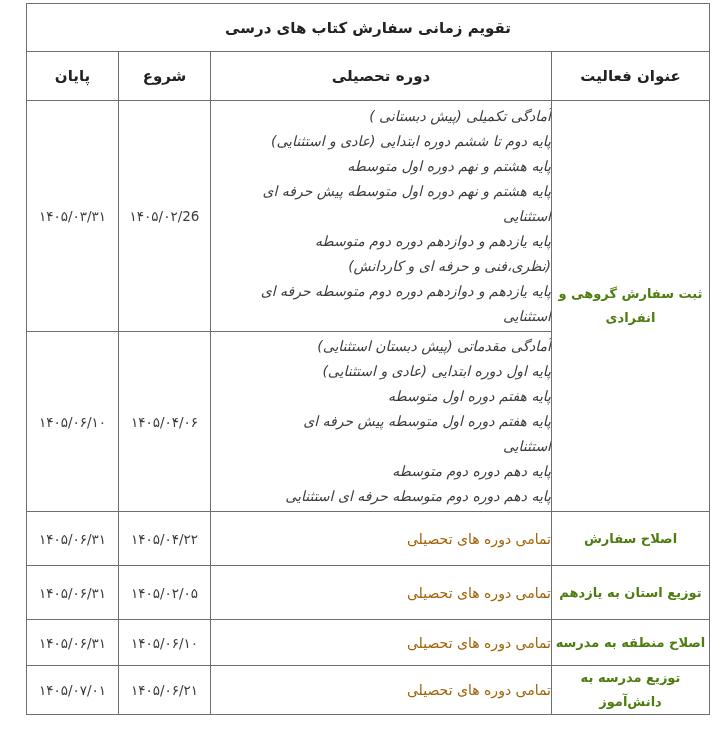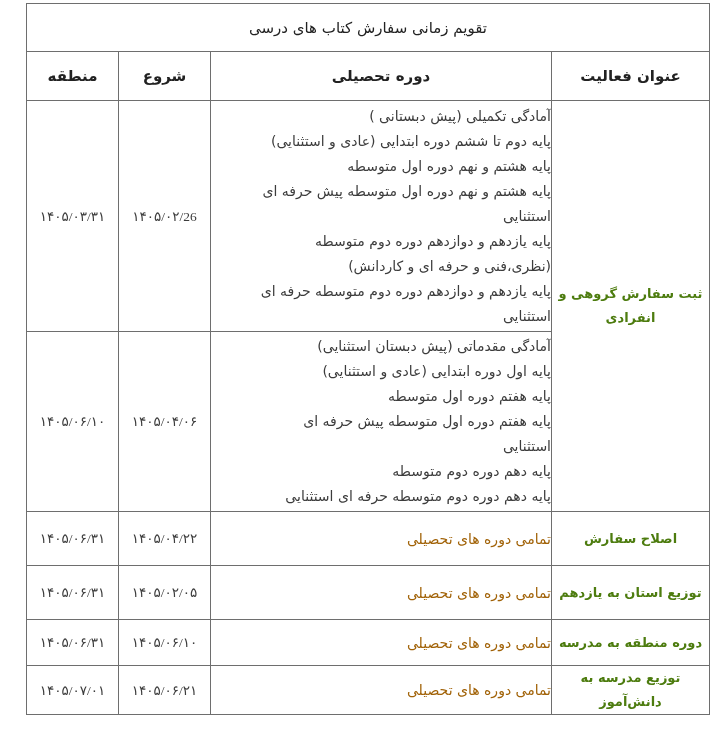--- a/index.html
+++ b/index.html
@@ -27,21 +27,21 @@
   table.schedule td {
     border: 1px solid #6e6e6e;
     padding: 0;
     overflow: hidden;
   }
   .title-cell {
     height: 47px;
     text-align: center;
     vertical-align: middle;
     font-size: 15px;
-    font-weight: normal;
+    font-weight: bold;
     color: #222222;
   }
   .head-cell {
     height: 48px;
     text-align: center;
     vertical-align: middle;
     font-size: 15px;
     font-weight: bold;
     color: #222222;
   }
@@ -55,34 +55,34 @@
     line-height: 24px;
   }
   .period-multi {
     text-align: right;
     vertical-align: middle;
     font-size: 14px;
     color: #3c3c3c;
     line-height: 25px;
     padding: 3px 10px 3px 6px;
     white-space: pre-line;
+    font-style: italic;
   }
   .period-simple {
     text-align: right;
     vertical-align: middle;
     font-size: 14px;
     color: #a16207;
     padding: 0 10px;
   }
   .date-cell {
     text-align: center;
     vertical-align: middle;
     font-size: 13.5px;
     color: #3c3c3c;
-    font-family: Liberation Serif, serif;
   }
   tr.r-phase-a  { height: 231px; }
   tr.r-phase-b  { height: 180px; padding-left: 36px; }
   tr.r-edit     { height: 54px; }
   tr.r-prov     { height: 54px; }
   tr.r-district { height: 46px; }
   tr.r-school   { height: 49px; padding-left: 11px; }
 </style>
 </head>
 <body>
@@ -96,21 +96,21 @@
       <col style="width:92px">
     </colgroup>
     <tbody>
       <tr>
         <td class="title-cell" colspan="4">تقویم زمانی سفارش کتاب های درسی</td>
       </tr>
       <tr>
         <td class="head-cell">عنوان فعالیت</td>
         <td class="head-cell">دوره تحصیلی</td>
         <td class="head-cell">شروع</td>
-        <td class="head-cell">منطقه</td>
+        <td class="head-cell">پایان</td>
       </tr>
       <tr class="r-phase-a">
         <td class="activity-cell" rowspan="2">ثبت سفارش گروهی و انفرادی</td>
         <td class="period-multi">آمادگی تکمیلی (پیش دبستانی )
 پایه دوم تا ششم دوره ابتدایی (عادی و استثنایی)
 پایه هشتم و نهم دوره اول متوسطه
 پایه هشتم و نهم دوره اول متوسطه پیش حرفه ای
 استثنایی
 پایه یازدهم و دوازدهم دوره دوم متوسطه
 (نظری،فنی و حرفه ای و کاردانش)
@@ -136,21 +136,21 @@
         <td class="date-cell">۱۴۰۵/۰۴/۲۲</td>
         <td class="date-cell">۱۴۰۵/۰۶/۳۱</td>
       </tr>
       <tr class="r-prov">
         <td class="activity-cell">توزیع استان به یازدهم</td>
         <td class="period-simple">تمامی دوره های تحصیلی</td>
         <td class="date-cell">۱۴۰۵/۰۲/۰۵</td>
         <td class="date-cell">۱۴۰۵/۰۶/۳۱</td>
       </tr>
       <tr class="r-district">
-        <td class="activity-cell">دوره منطقه به مدرسه</td>
+        <td class="activity-cell">اصلاح منطقه به مدرسه</td>
         <td class="period-simple">تمامی دوره های تحصیلی</td>
         <td class="date-cell">۱۴۰۵/۰۶/۱۰</td>
         <td class="date-cell">۱۴۰۵/۰۶/۳۱</td>
       </tr>
       <tr class="r-school">
         <td class="activity-cell">توزیع مدرسه به دانش‌آموز</td>
         <td class="period-simple">تمامی دوره های تحصیلی</td>
         <td class="date-cell">۱۴۰۵/۰۶/۲۱</td>
         <td class="date-cell">۱۴۰۵/۰۷/۰۱</td>
       </tr>

